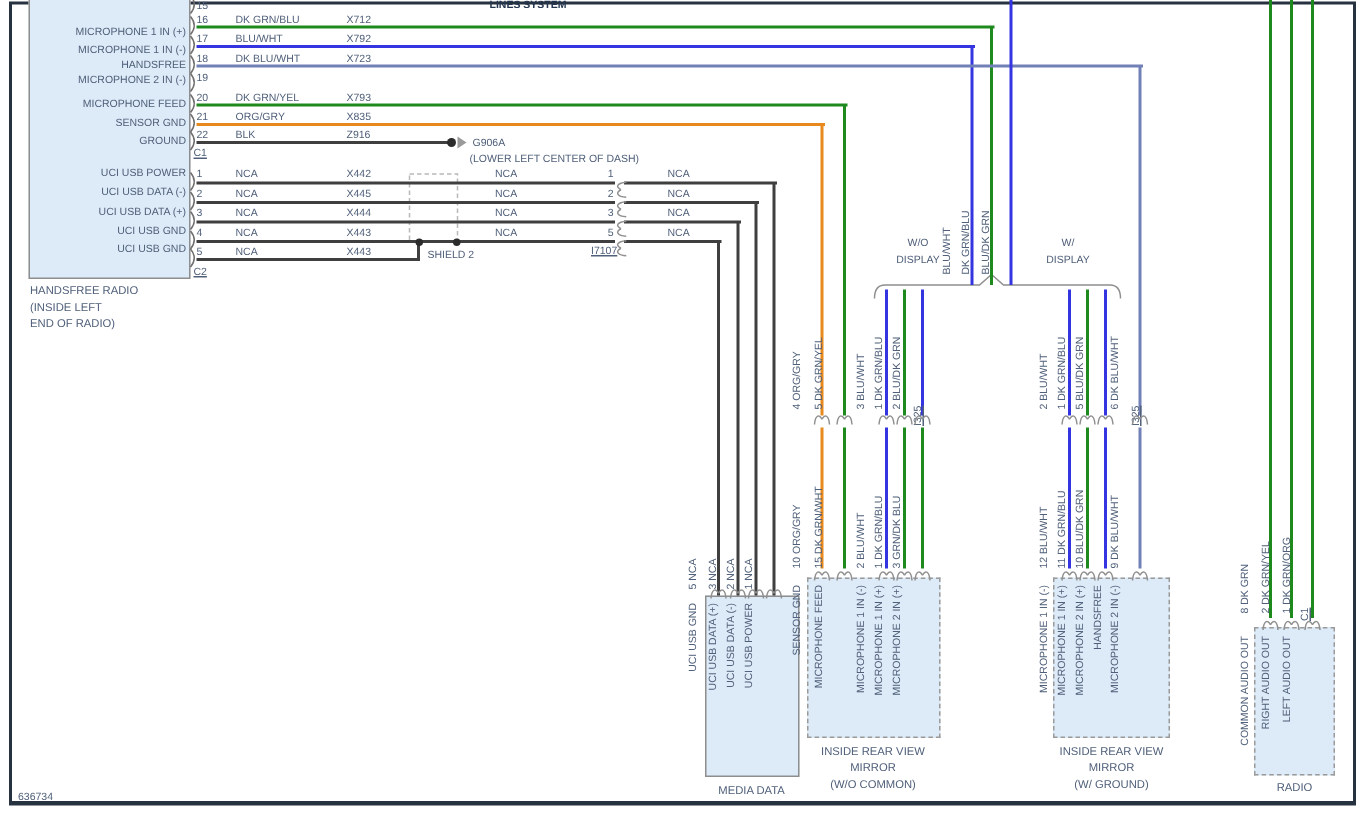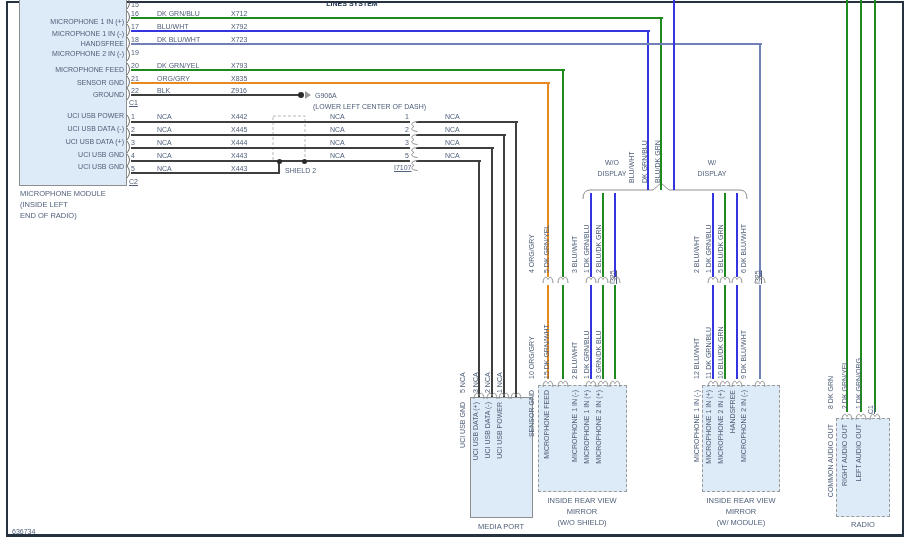--- a/index.html
+++ b/index.html
@@ -31,33 +31,33 @@
   <div id="frame"></div>
   <svg id="overlay" width="914" height="546">
 
     <path d="M583,199 Q583,190 590,190 L653,190 L661,183 L669,190 L740,190 Q747,190 747,199" fill="none" stroke="#8f8f8f" stroke-width="1"></path>
 
     <rect x="273" y="116" width="32" height="45" fill="none" stroke="#b9b9b9" stroke-width="1" stroke-dasharray="3,2"></rect>
 
     <path d="M305,91 L311,95 L305,99 Z" fill="#9a9a9a"></path>
   </svg>
 <div class="box solid" style="left: 19px; top: -12px; width: 108px; height: 198px;"></div>
-    <div class="cap" style="top: 189px; left: 20px;">MICROPHONE MODULE</div>
+    <div class="cap" style="top: 189px; left: 20px;">HANDSFREE RADIO</div>
     <div class="cap" style="top: 200px; left: 20px;">(INSIDE LEFT</div>
     <div class="cap" style="top: 211px; left: 20px;">END OF RADIO)</div>
     <div class="box solid" style="left: 470px; top: 397px; width: 63px; height: 121px;"></div>
-    <div class="cap" style="top: 522px; left: 421px; width: 160px; text-align: center;">MEDIA PORT</div>
+    <div class="cap" style="top: 522px; left: 421px; width: 160px; text-align: center;">MEDIA DATA</div>
     <div class="box dashed" style="left: 538px; top: 385px; width: 89px; height: 107px;"></div>
     <div class="cap" style="top: 496px; left: 502px; width: 160px; text-align: center;">INSIDE REAR VIEW</div>
     <div class="cap" style="top: 507px; left: 502px; width: 160px; text-align: center;">MIRROR</div>
-    <div class="cap" style="top: 518px; left: 502px; width: 160px; text-align: center;">(W/O SHIELD)</div>
+    <div class="cap" style="top: 518px; left: 502px; width: 160px; text-align: center;">(W/O COMMON)</div>
     <div class="box dashed" style="left: 702px; top: 385px; width: 78px; height: 107px;"></div>
     <div class="cap" style="top: 496px; left: 661px; width: 160px; text-align: center;">INSIDE REAR VIEW</div>
     <div class="cap" style="top: 507px; left: 661px; width: 160px; text-align: center;">MIRROR</div>
-    <div class="cap" style="top: 518px; left: 661px; width: 160px; text-align: center;">(W/ MODULE)</div>
+    <div class="cap" style="top: 518px; left: 661px; width: 160px; text-align: center;">(W/ GROUND)</div>
     <div class="box dashed" style="left: 836px; top: 418px; width: 54px; height: 99px;"></div>
     <div class="cap" style="top: 520px; left: 783px; width: 160px; text-align: center;">RADIO</div>
     <div class="wire" style="background: rgb(30, 138, 30); left: 131px; top: 17px; width: 532px; height: 2px;"></div>
     <div class="wire" style="background: rgb(30, 138, 30); left: 660px; top: 18px; width: 2px; height: 172px;"></div>
     <div class="wire" style="background: rgb(52, 52, 224); left: 131px; top: 30px; width: 519px; height: 2px;"></div>
     <div class="wire" style="background: rgb(52, 52, 224); left: 647px; top: 31px; width: 2px; height: 159px;"></div>
     <div class="wire" style="background: rgb(114, 128, 184); left: 131px; top: 43px; width: 631px; height: 2px;"></div>
     <div class="wire" style="background: rgb(114, 128, 184); left: 759px; top: 44px; width: 2px; height: 233px;"></div>
     <div class="wire" style="background: rgb(114, 128, 184); left: 759px; top: 285px; width: 2px; height: 94px;"></div>
     <div class="wire" style="background: rgb(52, 52, 224); left: 673px; top: 0px; width: 2px; height: 190px;"></div>

